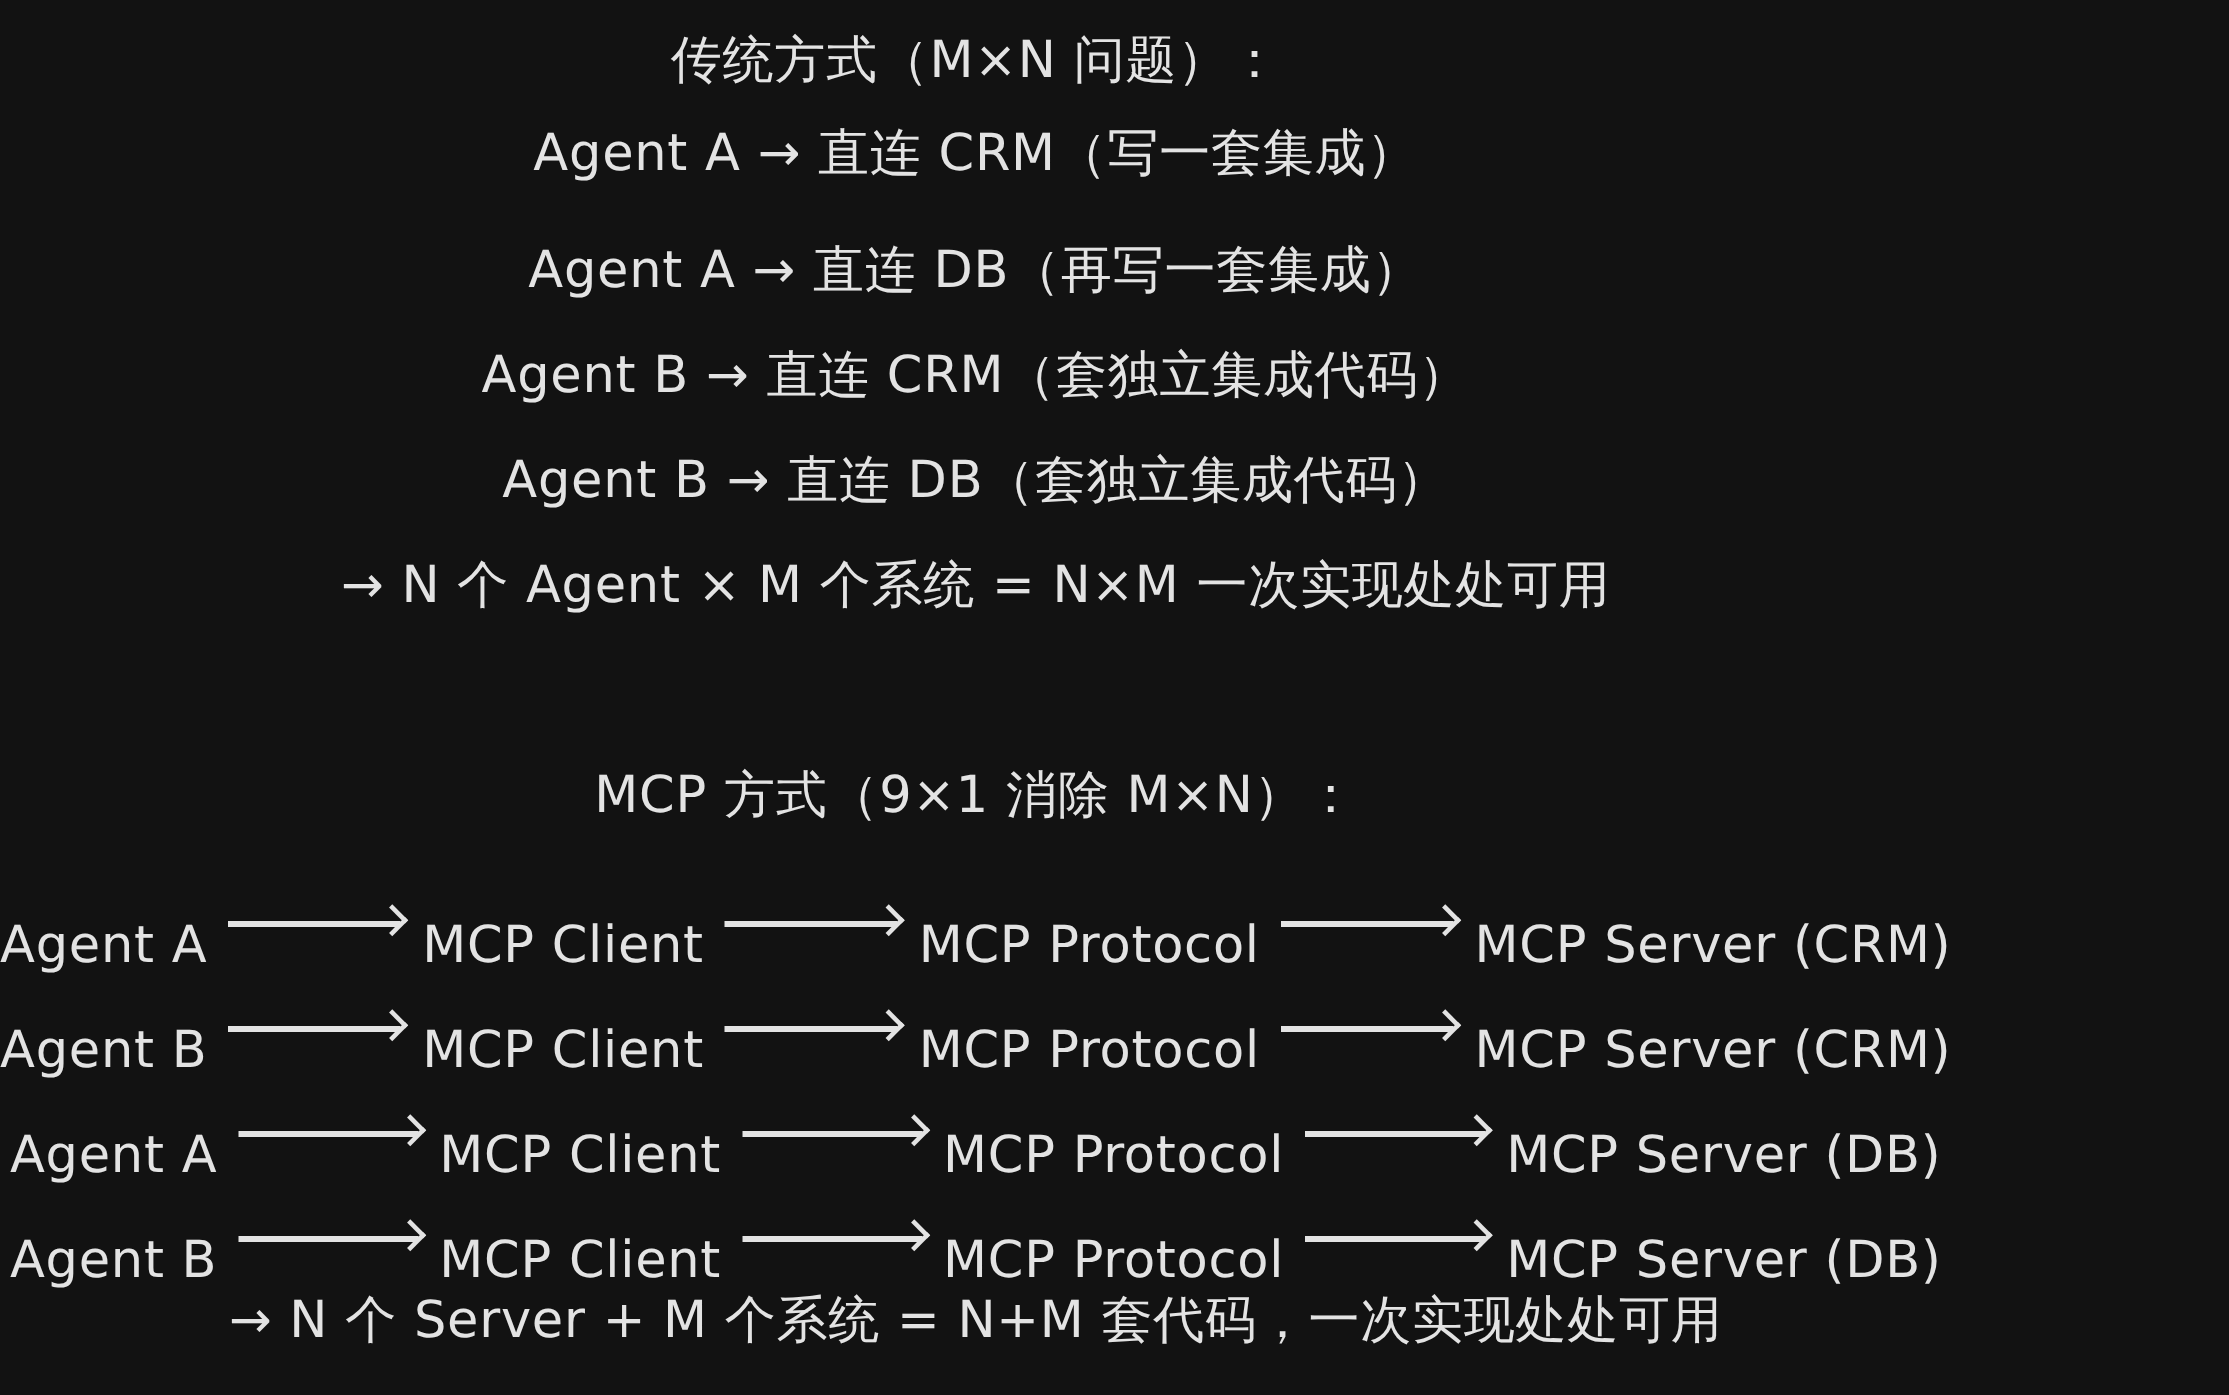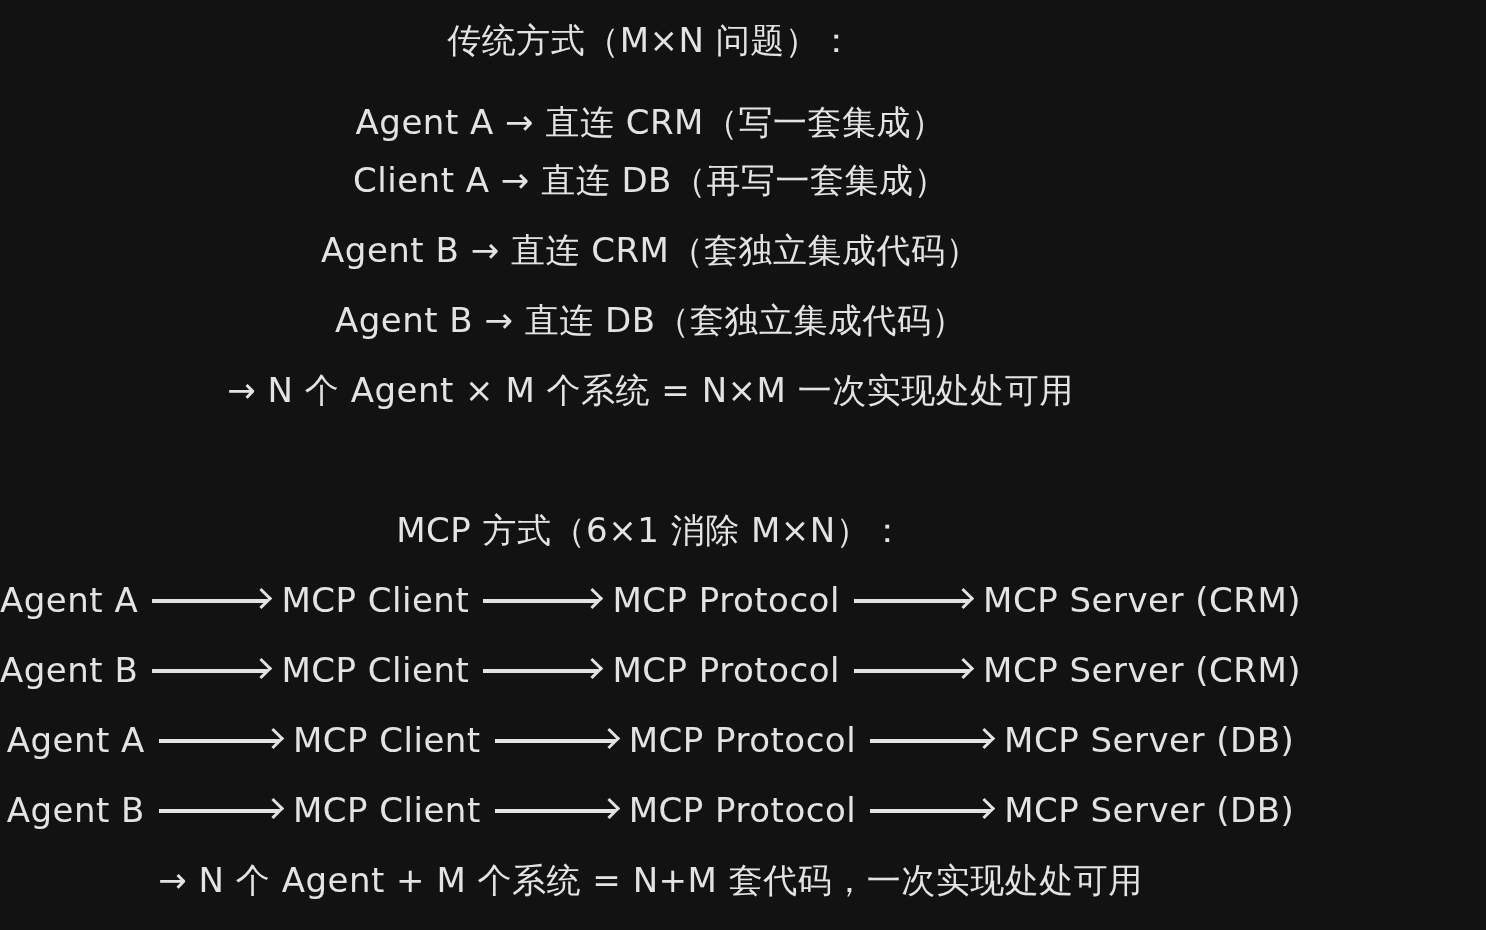--- a/index.html
+++ b/index.html
@@ -26,20 +26,21 @@
       letter-spacing: 0.5px;
     }
     .flow {
       display: flex;
       justify-content: center;
       align-items: center;
       gap: 14px;
     }
     .flow .node {
       display: inline-block;
+      margin-top: 30px;
     }
     .flow .arrow {
       display: inline-block;
       position: relative;
       width: 120px;
       height: 4px;
       background: #e3e3e3;
       margin-top: 2px;
     }
     .flow .arrow::after {
@@ -51,27 +52,27 @@
       height: 12px;
       border-top: 3px solid #e3e3e3;
       border-right: 3px solid #e3e3e3;
       transform: rotate(45deg);
     }
   </style>
 </head>
 <body>
 
 <div class="line" style="top:18px">传统方式（M×N 问题）：</div>
-<div class="line" style="top:100px">Agent A → 直连 CRM（写一套集成）</div>
-<div class="line" style="top:158px">Client A → 直连 DB（再写一套集成）</div>
+<div class="line" style="top:80px">Agent A → 直连 CRM（写一套集成）</div>
+<div class="line" style="top:158px">Agent A → 直连 DB（再写一套集成）</div>
 <div class="line" style="top:228px">Agent B → 直连 CRM（套独立集成代码）</div>
 <div class="line" style="top:298px">Agent B → 直连 DB（套独立集成代码）</div>
 <div class="line" style="top:368px">→ N 个 Agent × M 个系统 = N×M 一次实现处处可用</div>
 
-<div class="line" style="top:508px">MCP 方式（6×1 消除 M×N）：</div>
+<div class="line" style="top:508px">MCP 方式（9×1 消除 M×N）：</div>
 
 <div class="line flow" style="top:578px">
   <span class="node">Agent A</span>
   <span class="arrow"></span>
   <span class="node">MCP Client</span>
   <span class="arrow"></span>
   <span class="node">MCP Protocol</span>
   <span class="arrow"></span>
   <span class="node">MCP Server (CRM)</span>
 </div>
@@ -99,13 +100,13 @@
 <div class="line flow" style="top:788px">
   <span class="node">Agent B</span>
   <span class="arrow"></span>
   <span class="node">MCP Client</span>
   <span class="arrow"></span>
   <span class="node">MCP Protocol</span>
   <span class="arrow"></span>
   <span class="node">MCP Server (DB)</span>
 </div>
 
-<div class="line" style="top:858px">→ N 个 Agent + M 个系统 = N+M 套代码，一次实现处处可用</div>
+<div class="line" style="top:858px">→ N 个 Server + M 个系统 = N+M 套代码，一次实现处处可用</div>
 
 </body></html>

